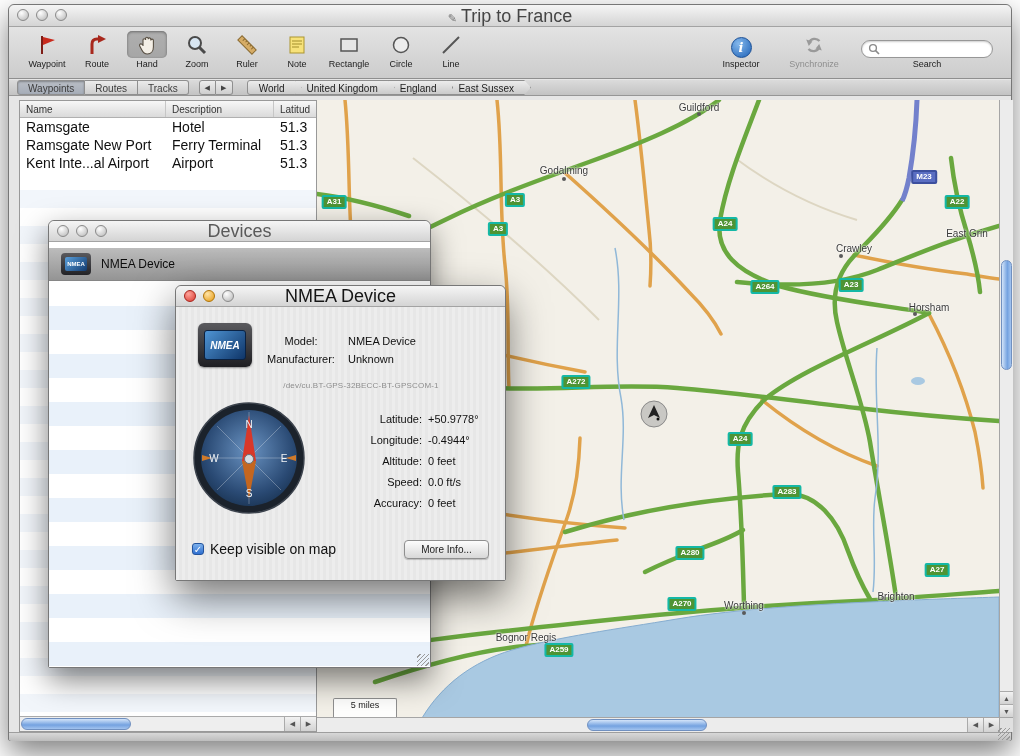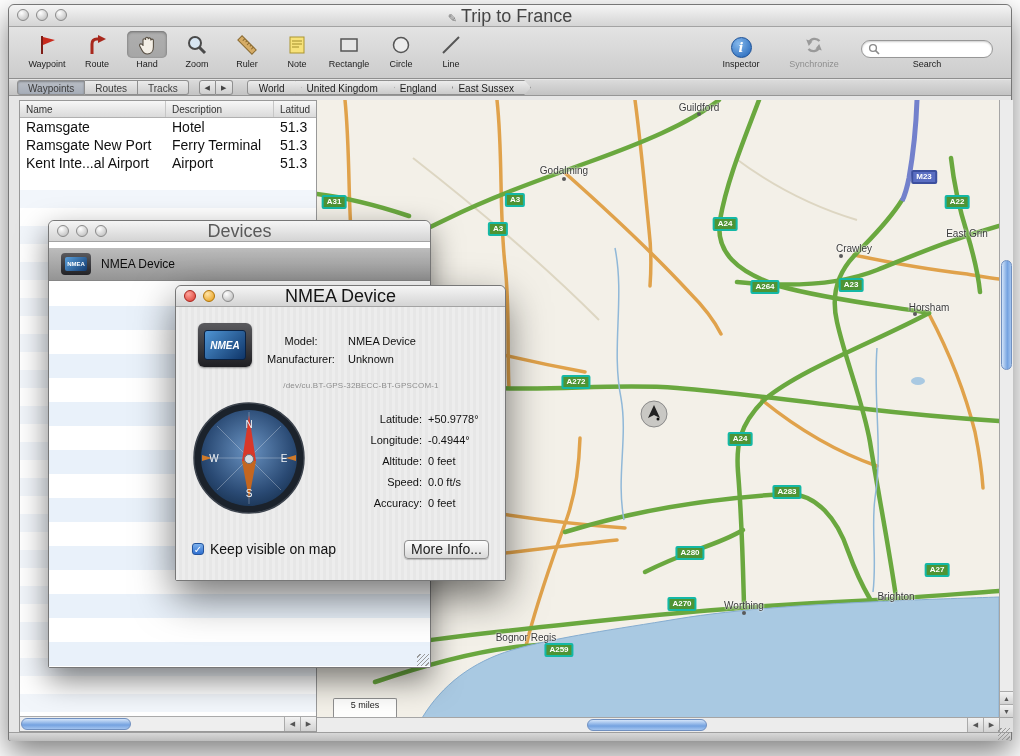--- a/index.html
+++ b/index.html
@@ -105,21 +105,21 @@
   .port{position:absolute;left:70px;top:74px;width:230px;text-align:center;font-size:8px;color:#8d8d8d;letter-spacing:.2px}
   .compass{position:absolute;left:16px;top:94px}
   .stats{position:absolute;left:134px;top:106px;display:flex;flex-direction:column;gap:9px;font-size:11px;color:#111}
   .srow{display:flex}
   .slabel{width:112px;text-align:right}
   .sval{margin-left:6px}
   .chkrow{position:absolute;left:16px;top:234px;display:flex;align-items:center;gap:6px}
   .checkbox{width:12px;height:12px;border-radius:3px;background:linear-gradient(#7db1ec,#2f6fd0);border:1px solid #23539c;color:#fff;font-size:10px;line-height:11px;text-align:center}
   .checkbox.checked::after{content:"✓"}
   .chklbl{font-size:14px;color:#111}
-  .btn{position:absolute;left:228px;top:233px;width:85px;height:19px;background:linear-gradient(#fdfdfd,#d8d8d8);border:1px solid #8f8f8f;border-radius:4px;font-size:14px;color:#222;text-align:center;line-height:17px;box-shadow:0 1px 1px rgba(0,0,0,.2)}
+  .btn{position:absolute;left:228px;top:233px;width:85px;height:19px;background:linear-gradient(#fdfdfd,#d8d8d8);border:1px solid #8f8f8f;border-radius:4px;font-size:10px;color:#222;text-align:center;line-height:17px;box-shadow:0 1px 1px rgba(0,0,0,.2)}
 </style>
 </head>
 <body>
 
 <div class="win" id="main">
   <div class="tb">
     <div class="lights">
       <span class="lt"></span>
       <span class="lt"></span>
       <span class="lt"></span>

